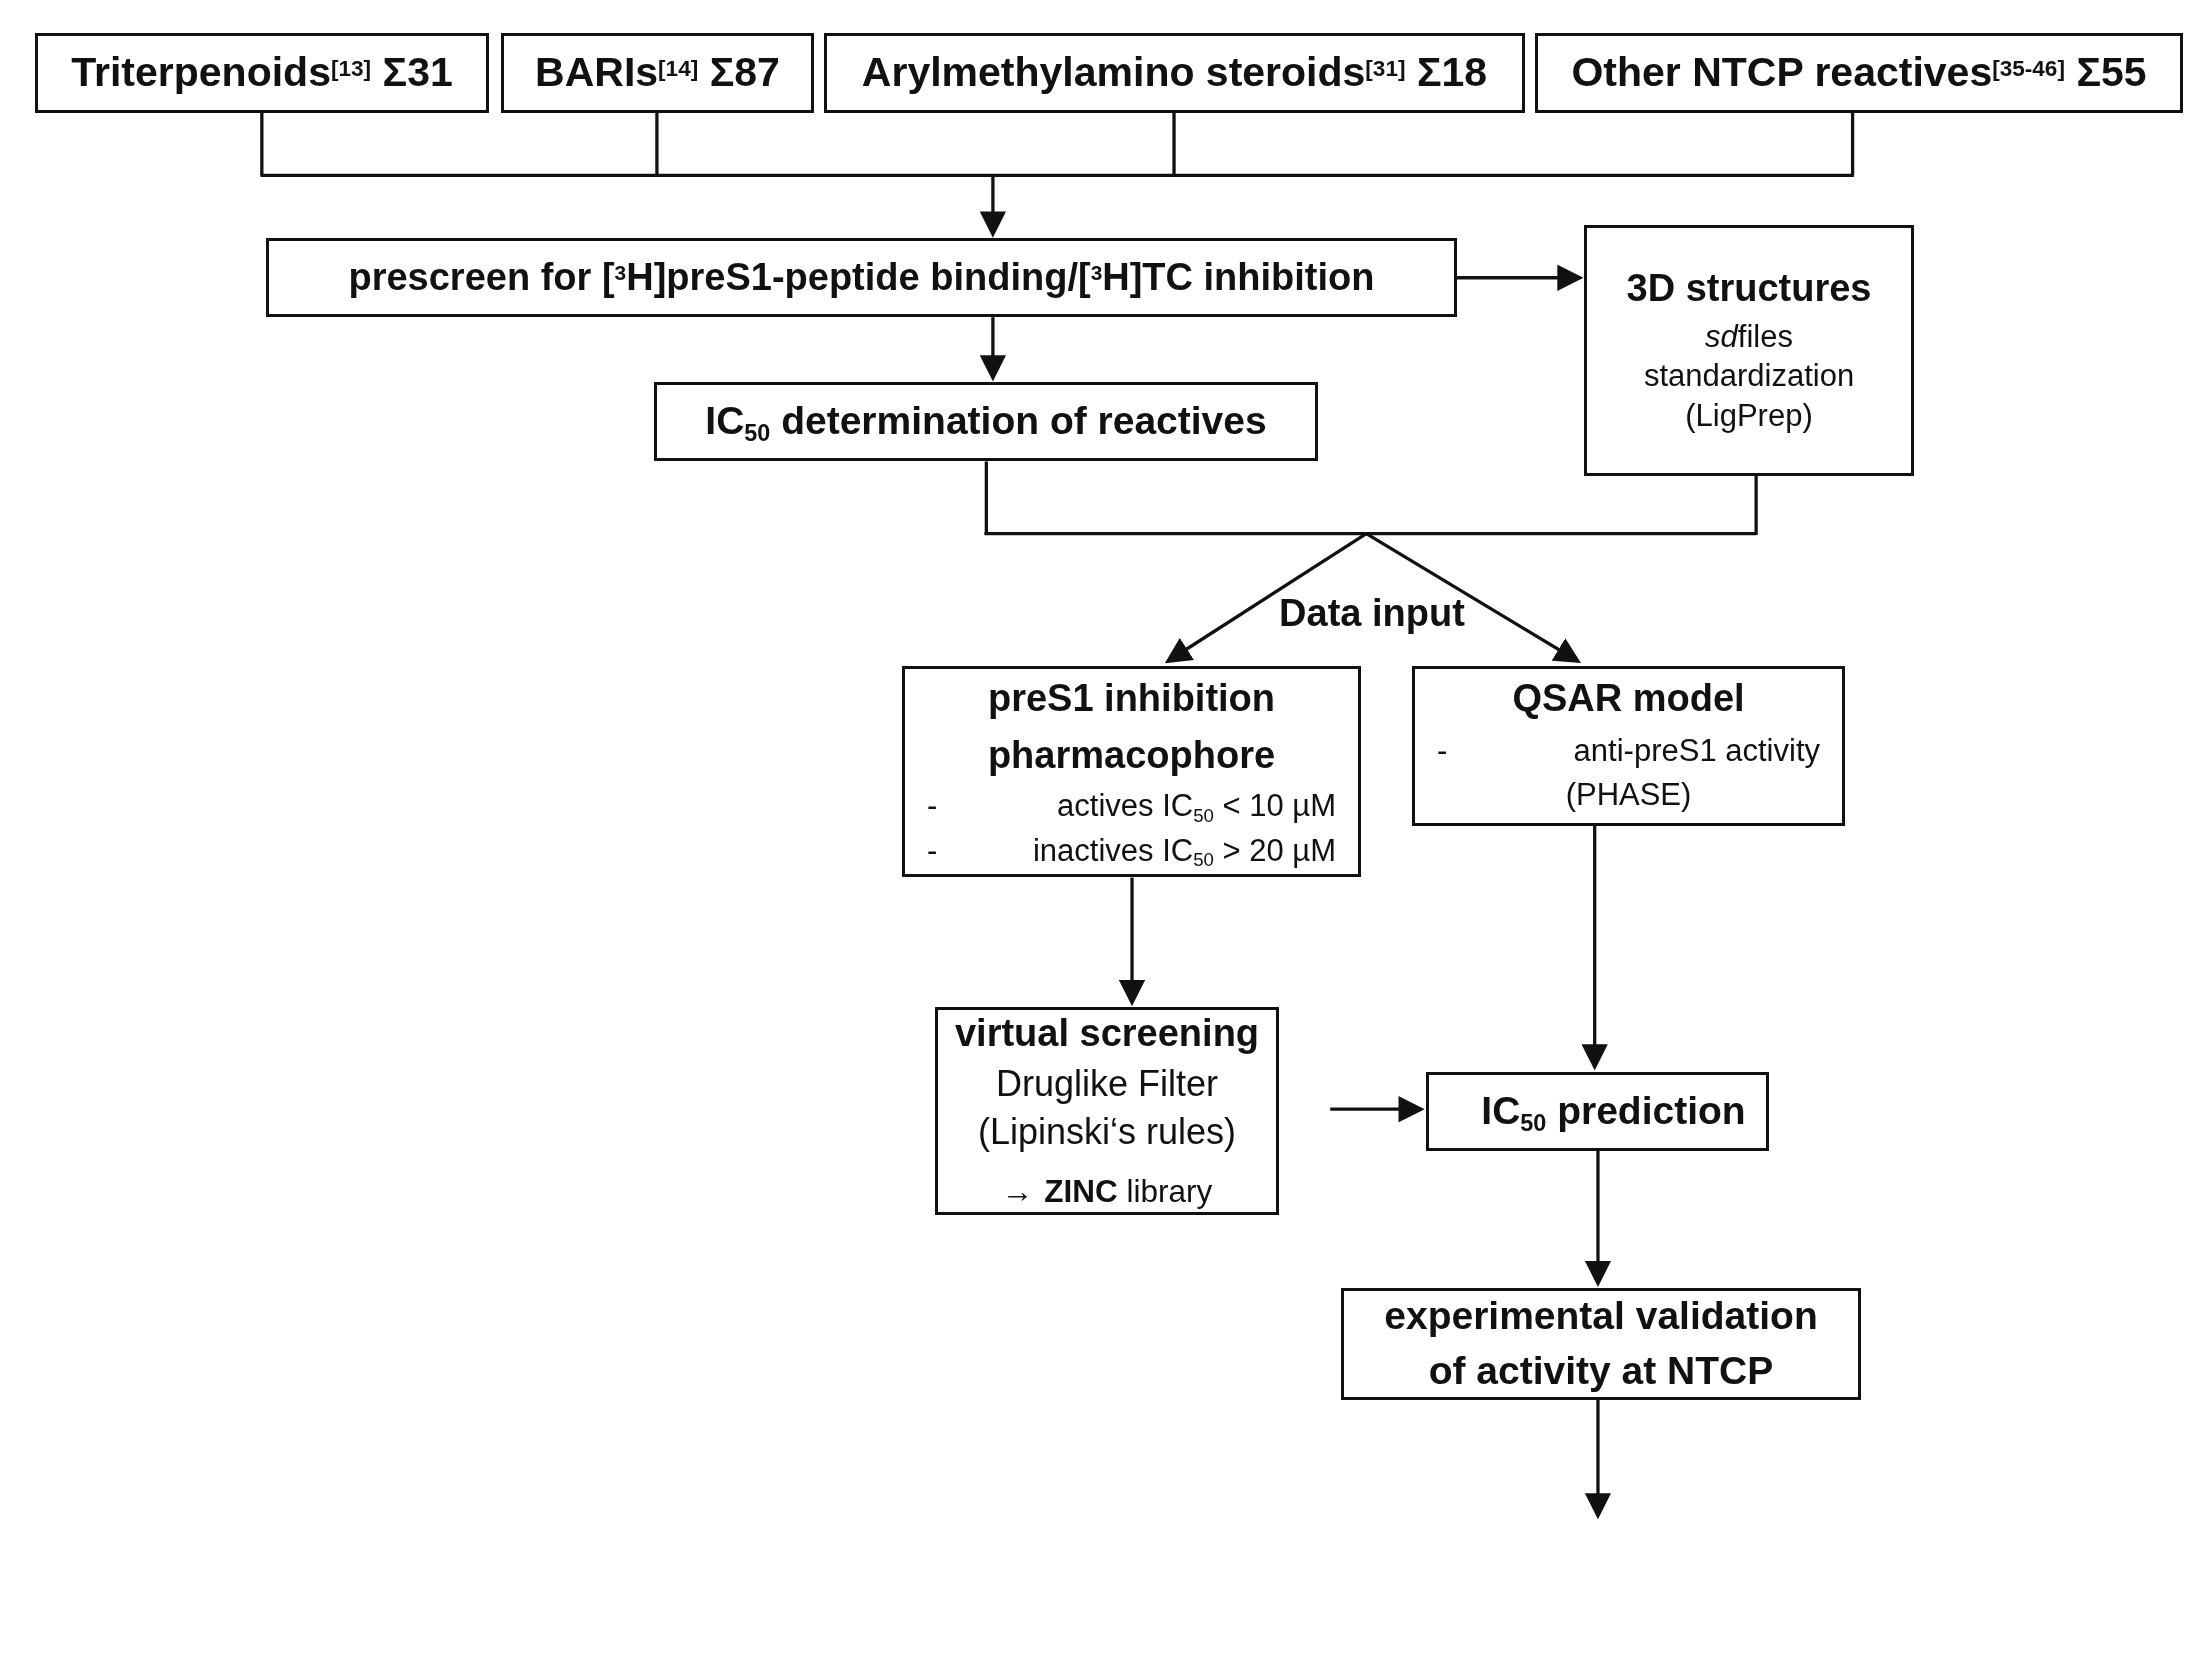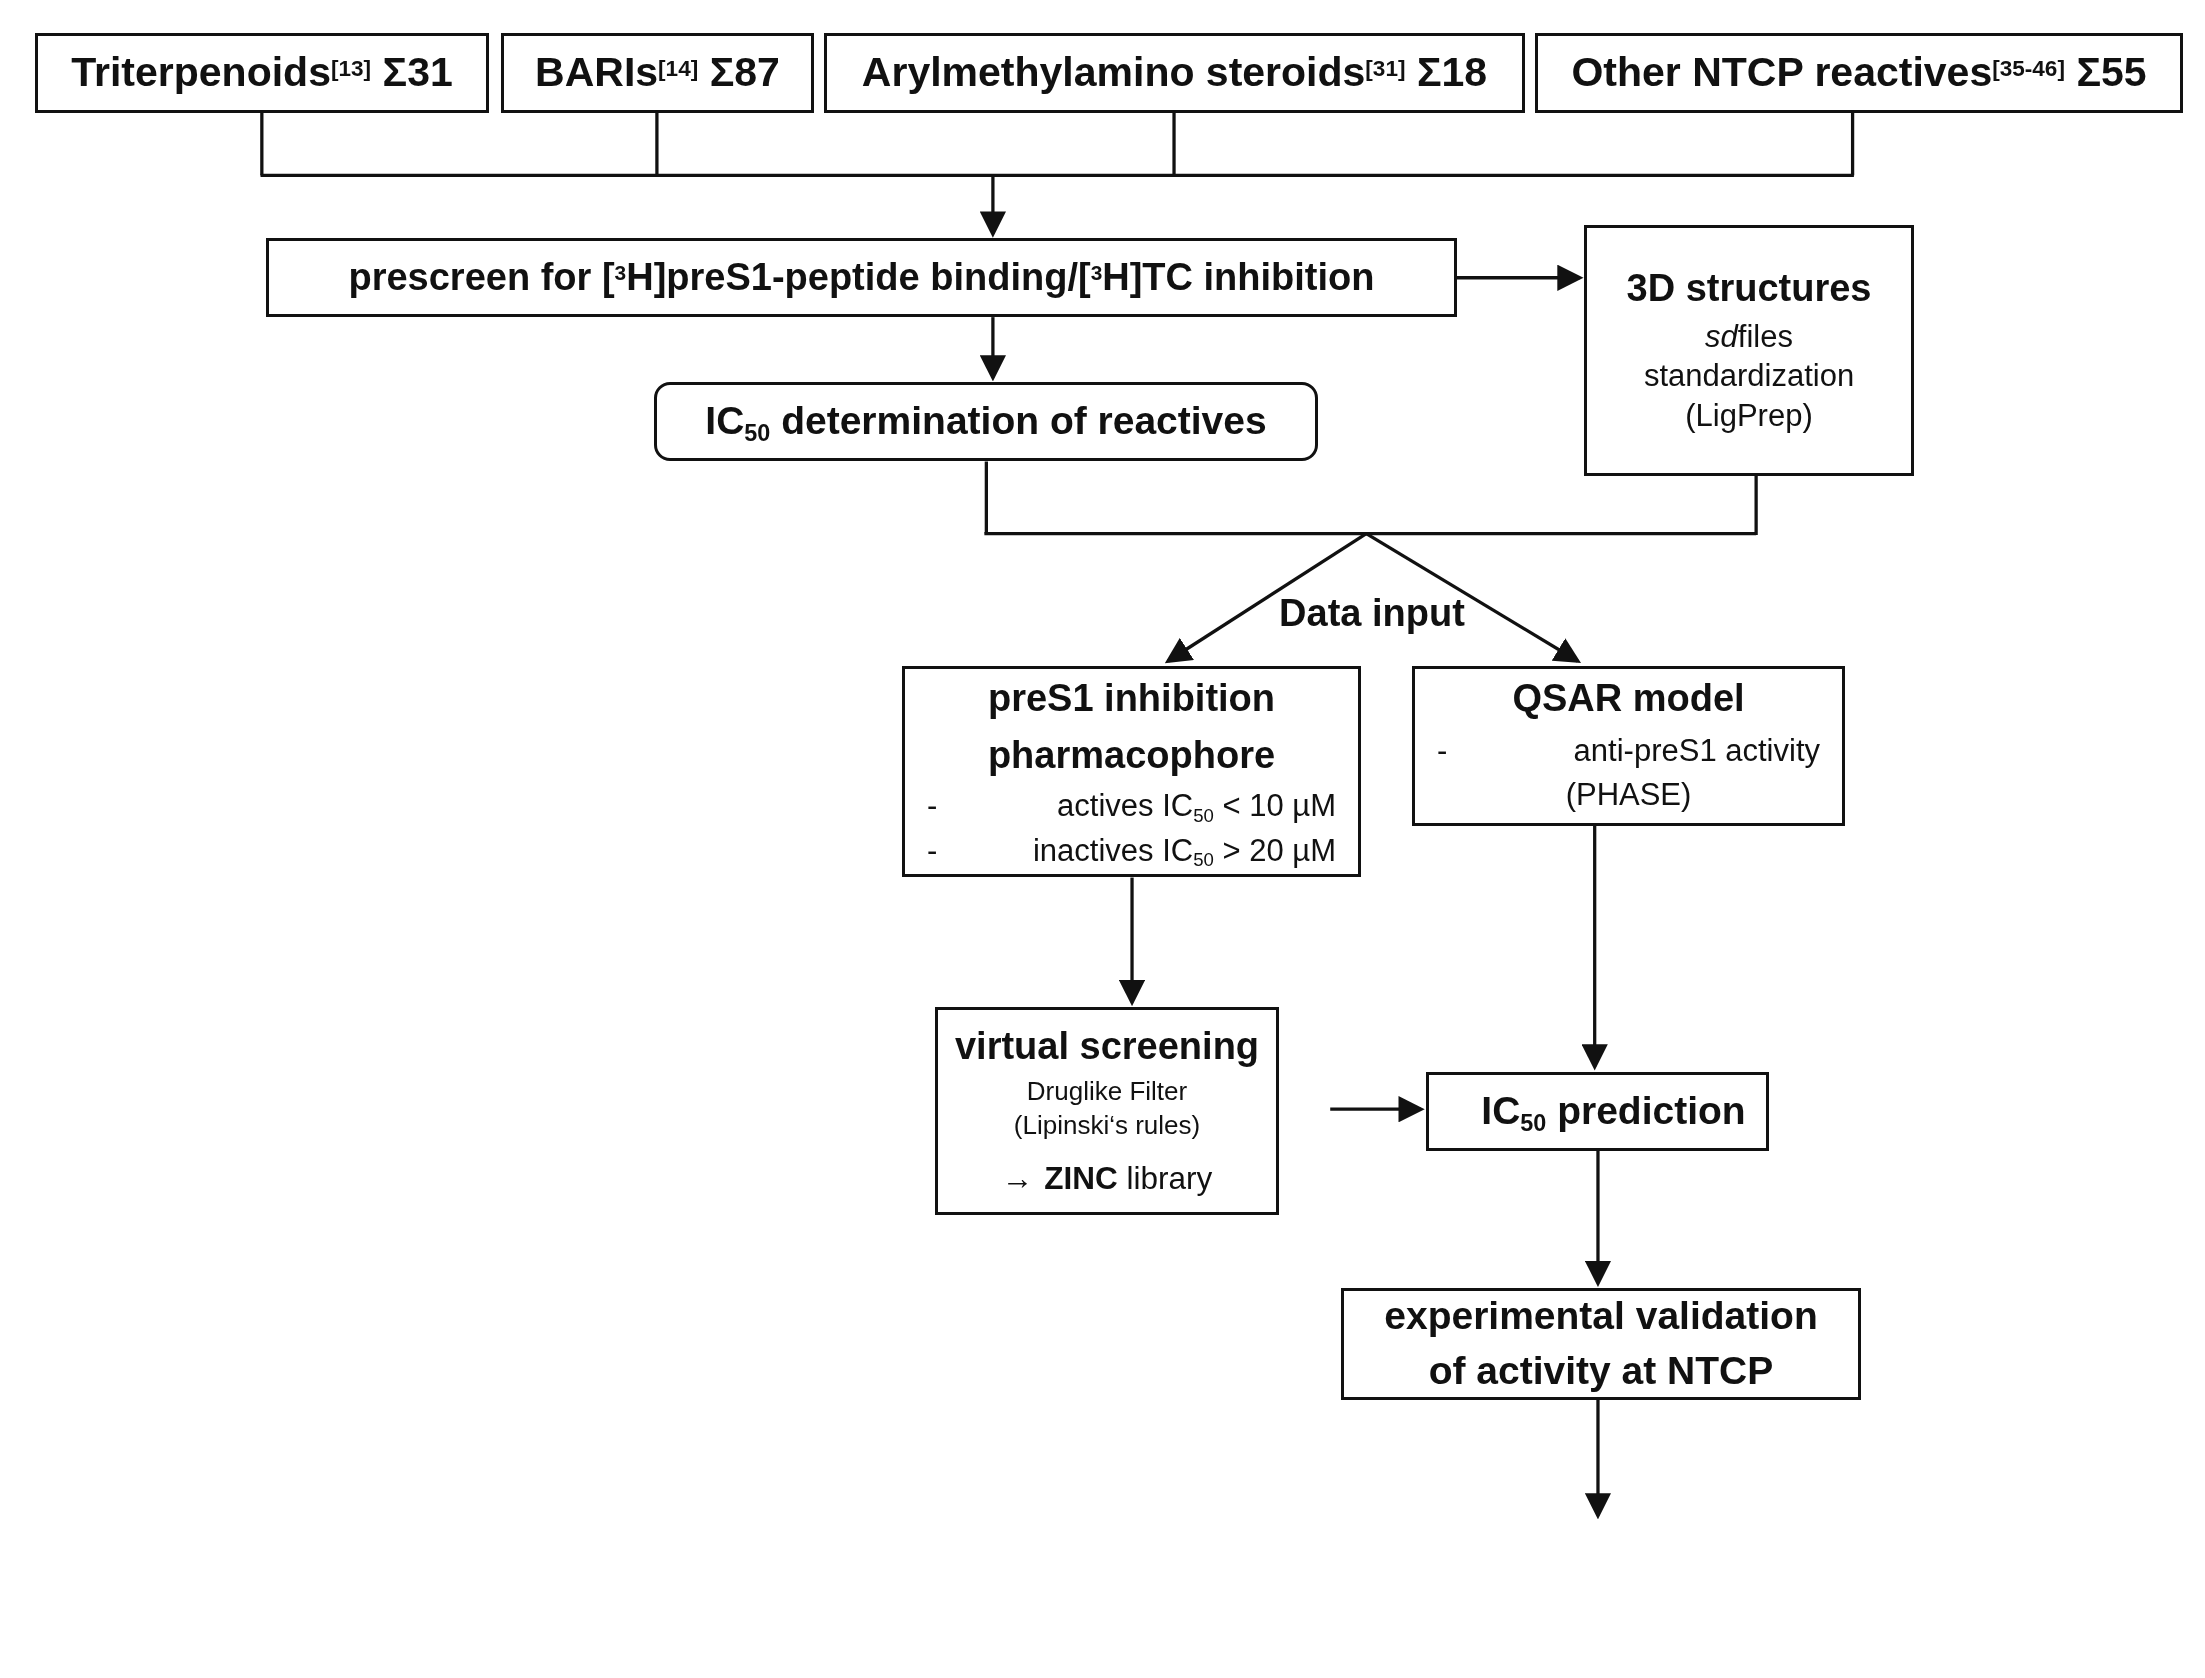--- a/index.html
+++ b/index.html
@@ -40,21 +40,21 @@
   #box-baris         { left: 501px; top: 33px; width:  313px; height: 80px; font-size: 41px; }
   #box-arylsteroids  { left:824px; top: 33px; width: 701px; height: 80px; font-size: 41px; }
   #box-otherntcp     { left:1535px; top: 33px; width:  648px; height: 80px; font-size: 41px; }
 
   #box-prescreen { left: 266px; top: 238px; width: 1191px; height: 79px; font-size: 38px; }
 
   #box-3d { left: 1584px; top: 225px; width: 330px; height: 251px; }
   #box-3d .title { font-size: 38px; font-weight: 700; margin-bottom: 3.9px; }
   #box-3d .sline { font-size: 31px; line-height: 1.28; }
 
-  #box-ic50det { left: 654px; top: 382px; width: 664px; height: 79px; font-size: 39px; border-radius: 16px; }
+  #box-ic50det { left: 654px; top: 382px; width: 664px; height: 79px; font-size: 39px; }
 
   #label-datainput {
     position: absolute; z-index: 2;
     left: 1234px; top: 592px; width: 276px;
     text-align: center; font-size: 38px; font-weight: 700;
   }
 
   #box-pharmacophore { left: 902px; top: 666px; width: 459px; height: 211px; padding: 6.6px 0; }
   #box-pharmacophore .title { font-size: 38px; font-weight: 700; line-height: 1.5; }
   #box-qsar { left: 1406px; top: 666px; width: 433px; height: 160px; padding: 3.9px 0; margin-left: 6px; }
@@ -63,21 +63,21 @@
   .bullet {
     display: flex; width: 100%; box-sizing: border-box;
     padding: 0 22px; font-size: 31px; line-height: 1.42; font-weight: 400;
   }
   .bullet .dash { width: 42px; text-align: left; flex: none; }
   .bullet .btxt { flex: 1; text-align: right; }
   .centerline { font-size: 31px; line-height: 1.42; font-weight: 400; }
 
   #box-vs { left: 935px; top: 1007px; width: 344px; height: 208px; padding: 8px 0; }
   #box-vs .title { font-size: 38px; font-weight: 700; margin-bottom: 2.6px; }
-  #box-vs .sline { font-size: 26px; line-height: 1.32; }
+  #box-vs .sline { font-size: 36px; line-height: 1.32; }
   #box-vs .zincline { font-size: 31.5px; margin-top: 17px; }
   #box-vs .zincline .arrowglyph { margin-right: 0.35em; }
   #box-vs .zincline .zinc { font-weight: 700; }
 
   #box-icpred { left: 1426px; top: 1072px; width: 343px; height: 79px; font-size: 39px; padding-left: 32px; }
   #box-exp    { left: 1341px; top: 1288px; width: 520px; height: 112px; font-size: 39px; line-height: 1.4; }
   #box-hdv    { left: 1196px; top: 1521px; width: 821px; height: 130px; font-size: 39px; line-height: 1.45; }
 </style>
 </head>
 <body>

